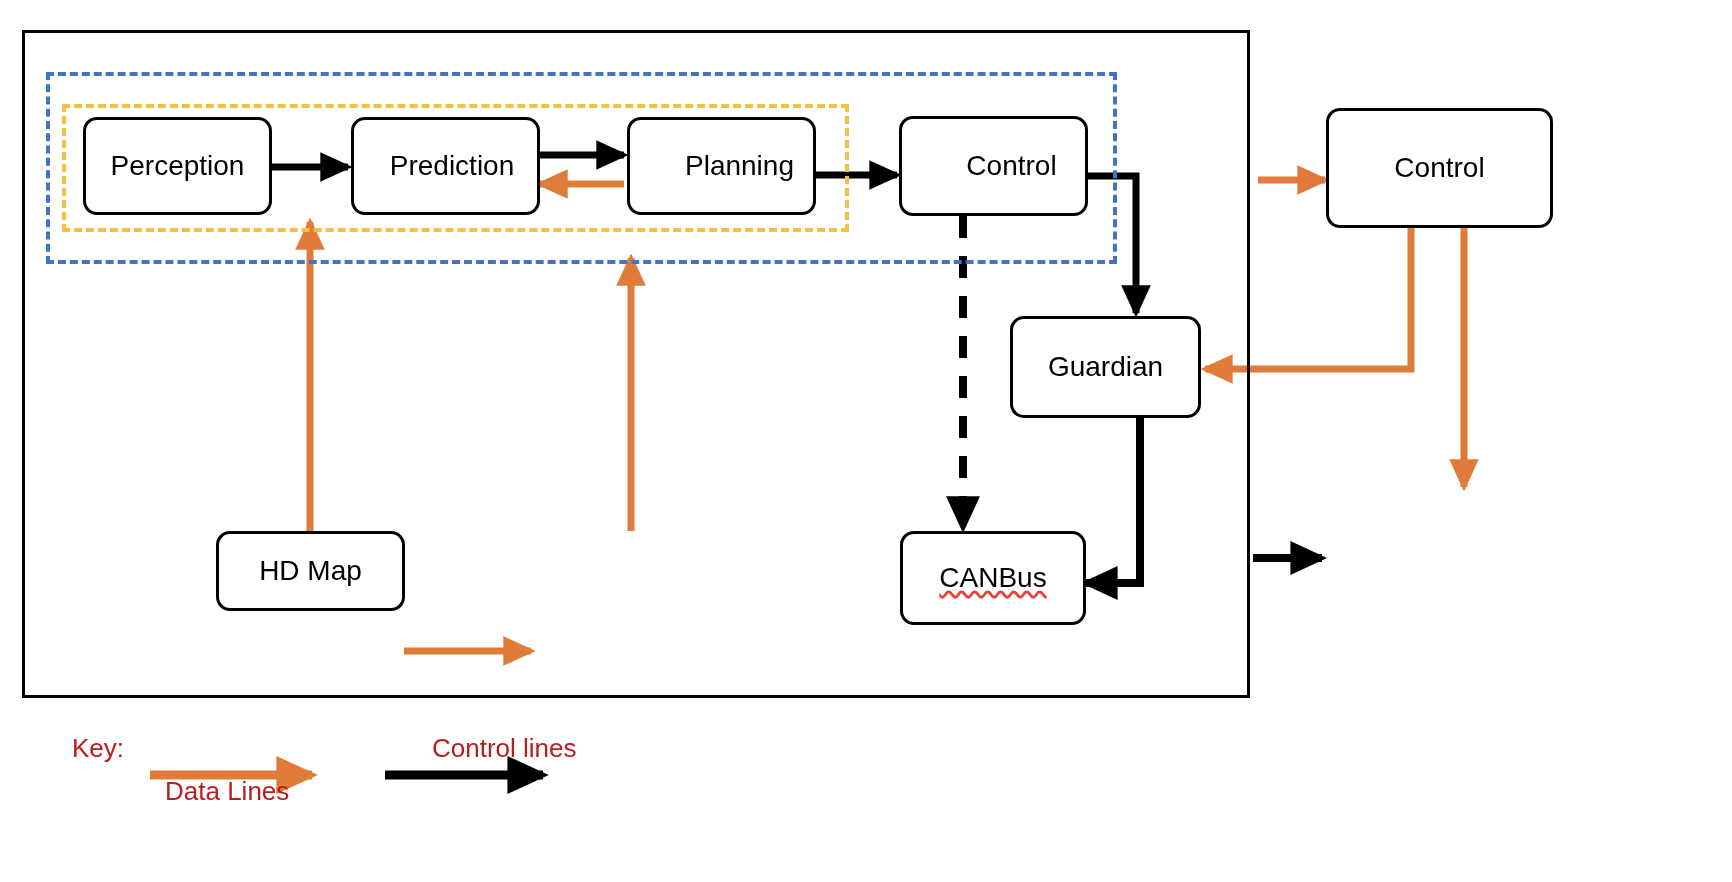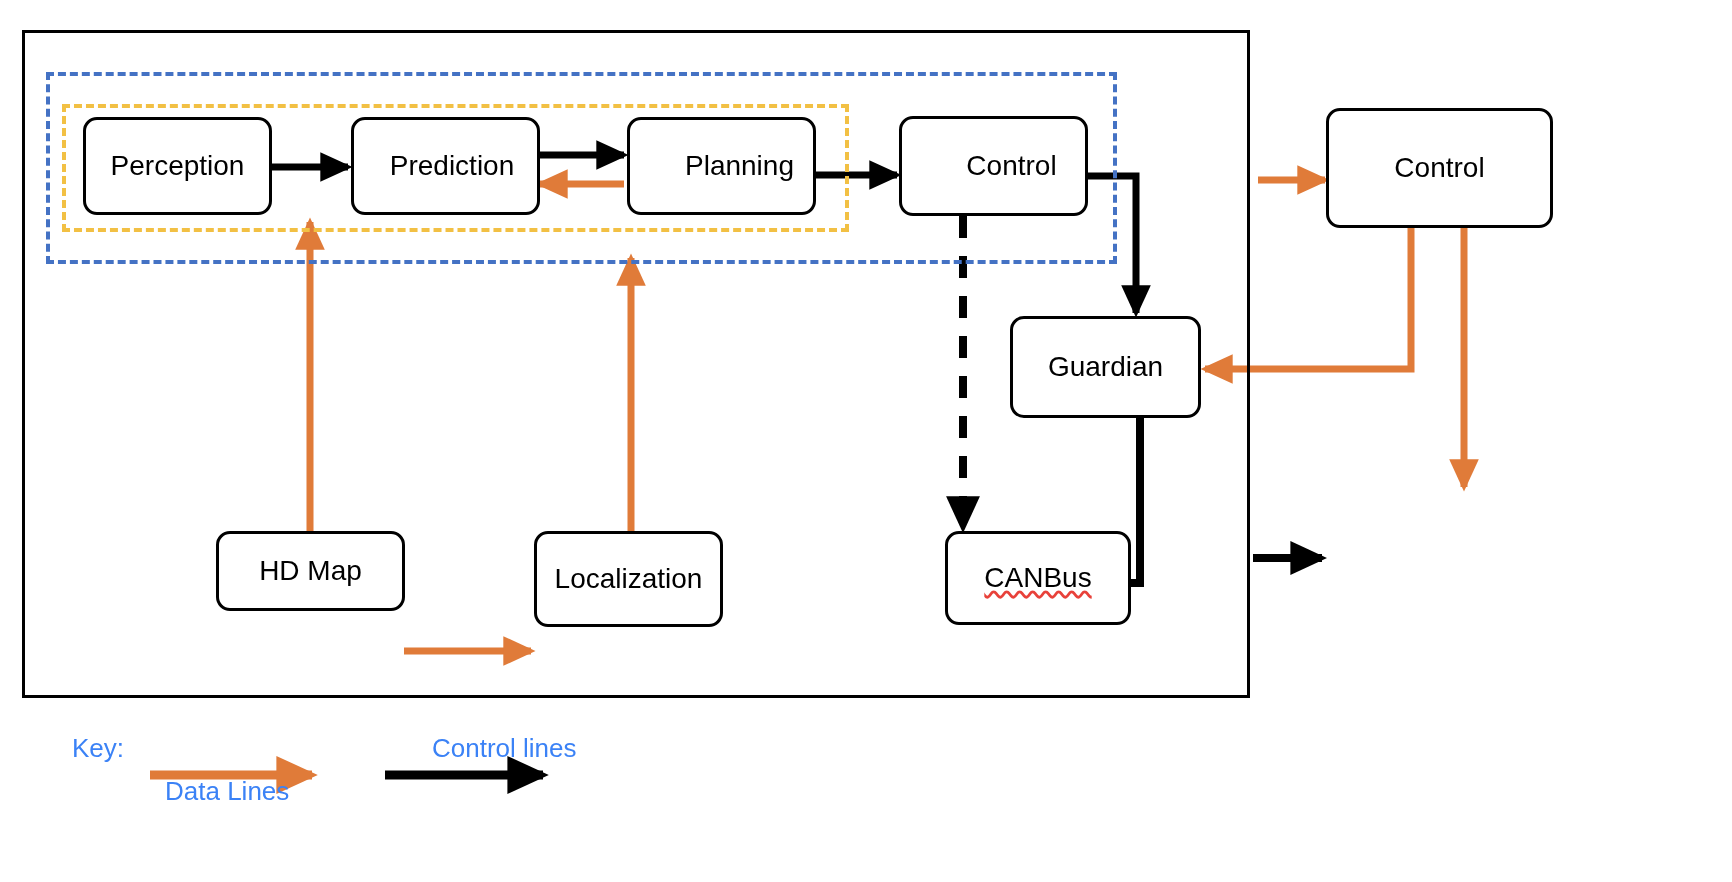--- a/index.html
+++ b/index.html
@@ -68,21 +68,21 @@
   .dashed-yellow {
     border: 4px dashed #f2c044;
   }
   .legend {
     position: absolute;
     z-index: 6;
   }
   .legend-text {
     position: absolute;
     font-size: 26px;
-    color: #3b82f6;
+    color: #b91c1c;
     white-space: nowrap;
     font-family: "Liberation Sans", sans-serif;
   }
 </style>
 </head>
 <body>
 
 <div id="stage">
 
   <div class="outer-frame" style="left:22px; top:30px; width:1228px; height:668px;"></div>
@@ -146,31 +146,28 @@
   </div>
 
   <div class="node" style="left:899px; top:116px; width:189px; height:100px;padding-left:36px;">
     <span class="node-label">Control</span>
   </div>
 
   <div class="node" style="left:1010px; top:316px; width:191px; height:102px;">
     <span class="node-label">Guardian</span>
   </div>
 
-  <div class="node" style="left:945px; top:531px; width:186px; height:94px;">
+  <div class="node" style="left:900px; top:531px; width:186px; height:94px;">
     <span class="node-label misspelled">CANBus</span>
   </div>
 
   <div class="node" style="left:216px; top:531px; width:189px; height:80px;">
     <span class="node-label">HD Map</span>
   </div>
 
-  <div class="node" style="left:534px; top:531px; width:189px; height:96px;">
-    <span class="node-label">Localization</span>
-  </div>
 
   <div class="node" style="left:1326px; top:108px; width:227px; height:120px;">
     <span class="node-label">Control</span>
   </div>
 
 
   <div class="legend">
     <span class="legend-text" style="left:72px; top:733px;">Key:</span>
     <span class="legend-text" style="left:165px; top:776px;">Data Lines</span>
     <span class="legend-text" style="left:384px; top:733px;margin-left:48px;">Control lines</span>

